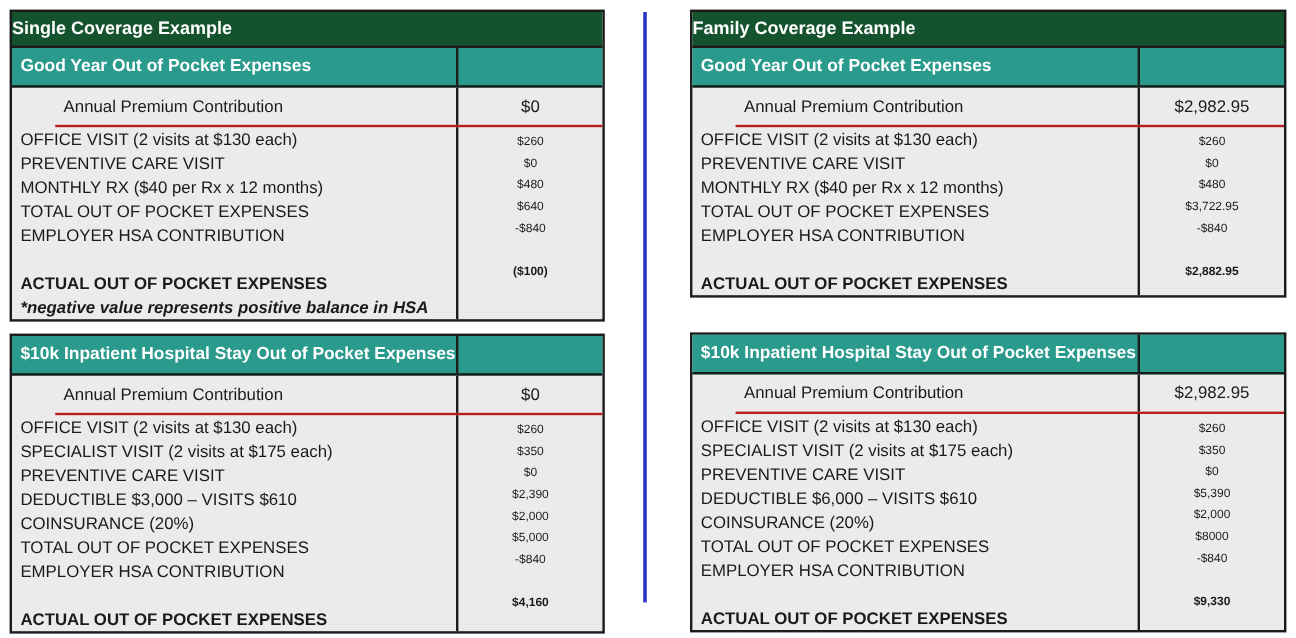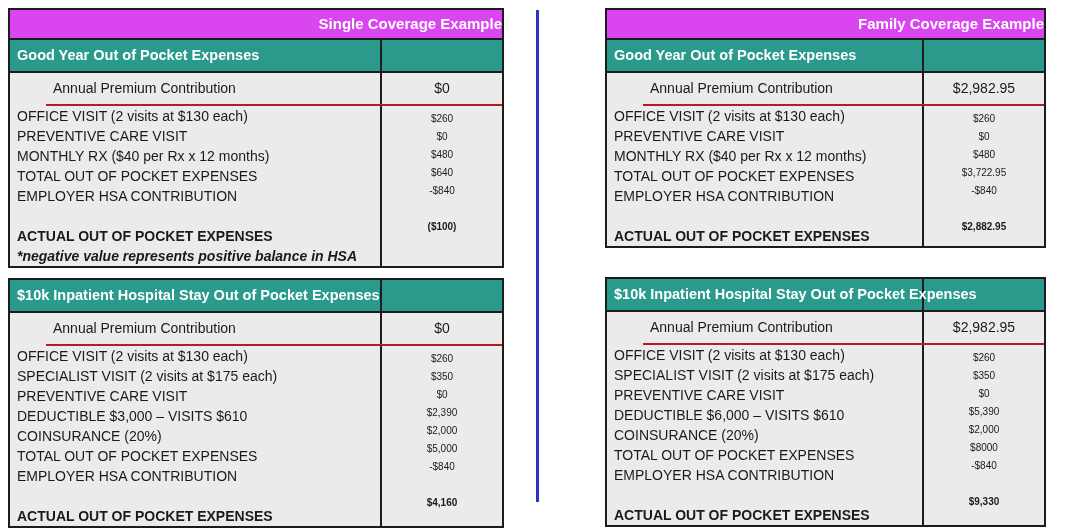--- a/index.html
+++ b/index.html
@@ -12,32 +12,32 @@
   }
   .stage { position: relative; width: 1080px; height: 532px; overflow: hidden; }
 
   .tbl {
     position: absolute;
     background: #ebebeb;
     border: 2px solid #1c1c1c;
     box-sizing: border-box;
   }
   #t-single-good, #t-single-hosp { left: 8px;   width: 496px; }
-  #t-family-good, #t-family-hosp { left: 605px; width: 441px; }
+  #t-family-good, #t-family-hosp { left: 575px; width: 497px; }
   #t-single-good { top: 8px; }
   #t-family-good { top: 8px; }
   #t-single-hosp { top: 278px; }
   #t-family-hosp { top: 277px; }
 
   .main-header {
-    background: #d946ef;
+    background: #14532d;
     color: #ffffff;
     font-weight: bold;
     font-size: 15px;
-    text-align: right;
+    text-align: left;
     line-height: 28px;
     height: 28px;
     border-bottom: 2px solid #1c1c1c;
   }
 
   .row { display: flex; }
   .row .lbl {
     flex: 1 1 auto;
     border-right: 2px solid #1c1c1c;
     box-sizing: border-box;

